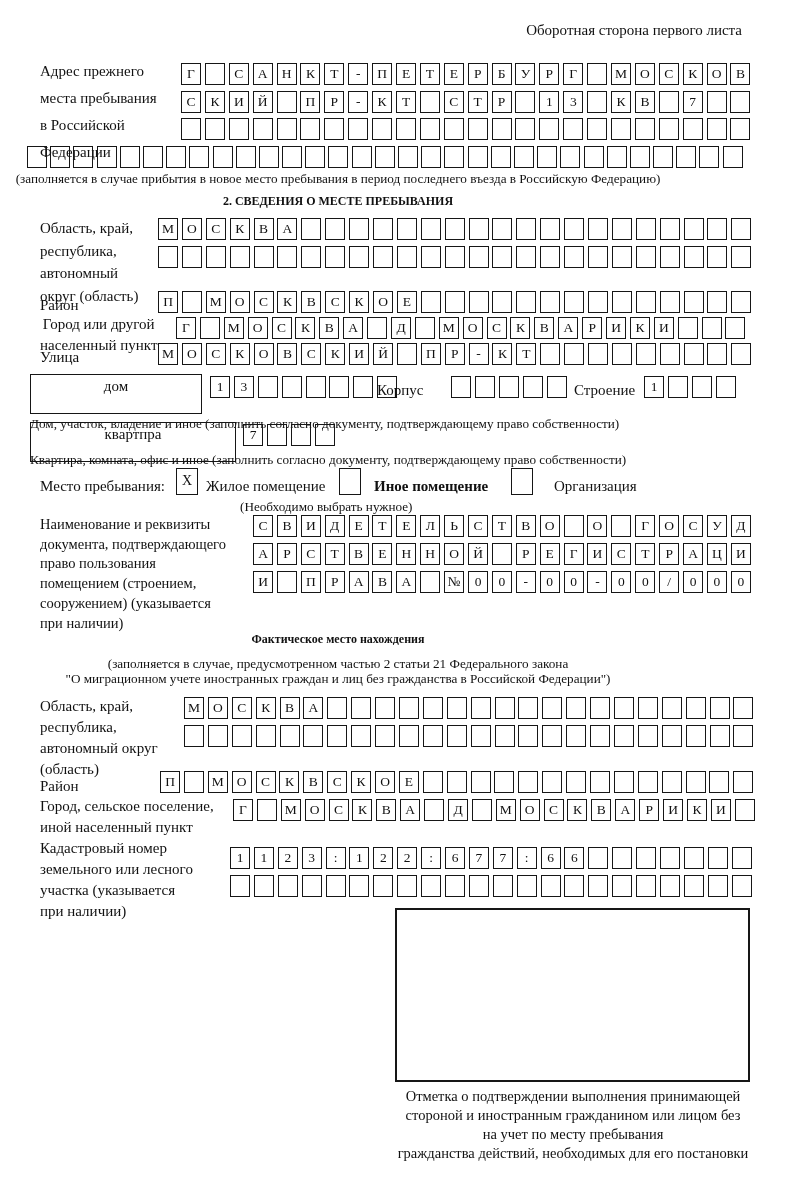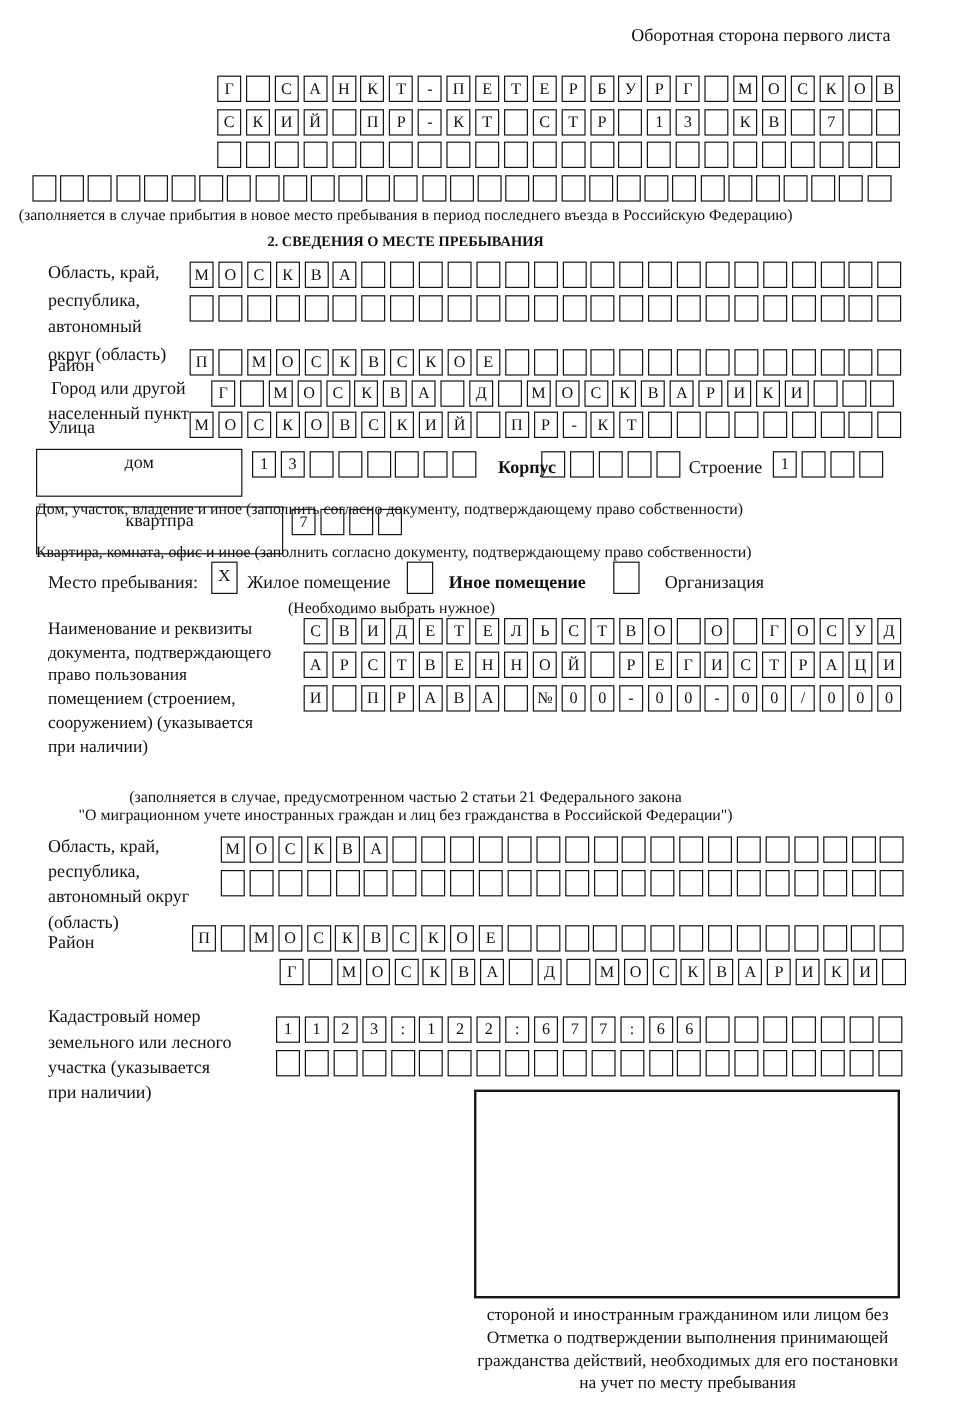--- a/index.html
+++ b/index.html
@@ -25,20 +25,26 @@
   .lh23{line-height:22.5px;}
   .lh21{line-height:21px;}
 </style>
 </head>
 <body>
 
 <div class="page">
 
   <div class="abs" style="top:22px;left:0;width:742px;text-align:right;font-size:15px;">Оборотная сторона первого листа</div>
 
+  <div class="abs lbl" style="left:40px;top:58px;">
+    <div>Адрес прежнего</div>
+    <div>места пребывания</div>
+    <div>в Российской</div>
+    <div>Федерации</div>
+  </div>
   <div class="cr" style="left:181px;top:63px;">
       <span class="cell">Г</span>
       <span class="cell"></span>
       <span class="cell">С</span>
       <span class="cell">А</span>
       <span class="cell">Н</span>
       <span class="cell">К</span>
       <span class="cell">Т</span>
       <span class="cell">-</span>
       <span class="cell">П</span>
@@ -301,21 +307,21 @@
   <div class="cr" style="left:210px;top:376px;">
       <span class="cell">1</span>
       <span class="cell">3</span>
       <span class="cell"></span>
       <span class="cell"></span>
       <span class="cell"></span>
       <span class="cell"></span>
       <span class="cell"></span>
       <span class="cell"></span>
     </div>
-  <div class="abs lbl" style="left:415px;top:377px;font-weight:bold;">Корпус</div>
+  <div class="abs lbl" style="left:377px;top:377px;">Корпус</div>
   <div class="cr" style="left:451px;top:376px;">
       <span class="cell"></span>
       <span class="cell"></span>
       <span class="cell"></span>
       <span class="cell"></span>
       <span class="cell"></span>
     </div>
   <div class="abs lbl" style="left:574px;top:377px;">Строение</div>
   <div class="cr" style="left:644px;top:376px;">
       <span class="cell">1</span>
@@ -414,20 +420,21 @@
       <span class="cell">0</span>
       <span class="cell">-</span>
       <span class="cell">0</span>
       <span class="cell">0</span>
       <span class="cell">/</span>
       <span class="cell">0</span>
       <span class="cell">0</span>
       <span class="cell">0</span>
     </div>
 
+  <div class="abs center h-bold" style="top:632px;">Фактическое место нахождения</div>
   <div class="abs note center" style="top:656px;">(заполняется в случае, предусмотренном частью 2 статьи 21 Федерального закона</div>
   <div class="abs note center" style="top:671px;">"О миграционном учете иностранных граждан и лиц без гражданства в Российской Федерации")</div>
 
   <div class="abs lbl lh21" style="left:40px;top:696px;">
     <div>Область, край,</div>
     <div>республика,</div>
     <div>автономный округ</div>
     <div>(область)</div>
   </div>
   <div class="cr" style="left:184px;top:697px;">
@@ -505,20 +512,24 @@
       <span class="cell"></span>
       <span class="cell"></span>
       <span class="cell"></span>
       <span class="cell"></span>
       <span class="cell"></span>
       <span class="cell"></span>
       <span class="cell"></span>
       <span class="cell"></span>
     </div>
 
+  <div class="abs lbl lh21" style="left:40px;top:796px;">
+    <div>Город, сельское поселение,</div>
+    <div>иной населенный пункт</div>
+  </div>
   <div class="cr" style="left:233px;top:799px;">
       <span class="cell">Г</span>
       <span class="cell"></span>
       <span class="cell">М</span>
       <span class="cell">О</span>
       <span class="cell">С</span>
       <span class="cell">К</span>
       <span class="cell">В</span>
       <span class="cell">А</span>
       <span class="cell"></span>
@@ -587,19 +598,19 @@
       <span class="cell"></span>
       <span class="cell"></span>
       <span class="cell"></span>
       <span class="cell"></span>
       <span class="cell"></span>
       <span class="cell"></span>
     </div>
 
   <div class="abs stamp" style="left:395px;top:908px;width:355px;height:174px;"></div>
   <div class="abs cap" style="left:378px;top:1087px;width:390px;">
+    <div>Отметка о подтверждении выполнения принимающей</div>
     <div>стороной и иностранным гражданином или лицом без</div>
-    <div>Отметка о подтверждении выполнения принимающей</div>
+    <div>на учет по месту пребывания</div>
     <div>гражданства действий, необходимых для его постановки</div>
-    <div>на учет по месту пребывания</div>
   </div>
 
 </div>
 
 </body></html>

